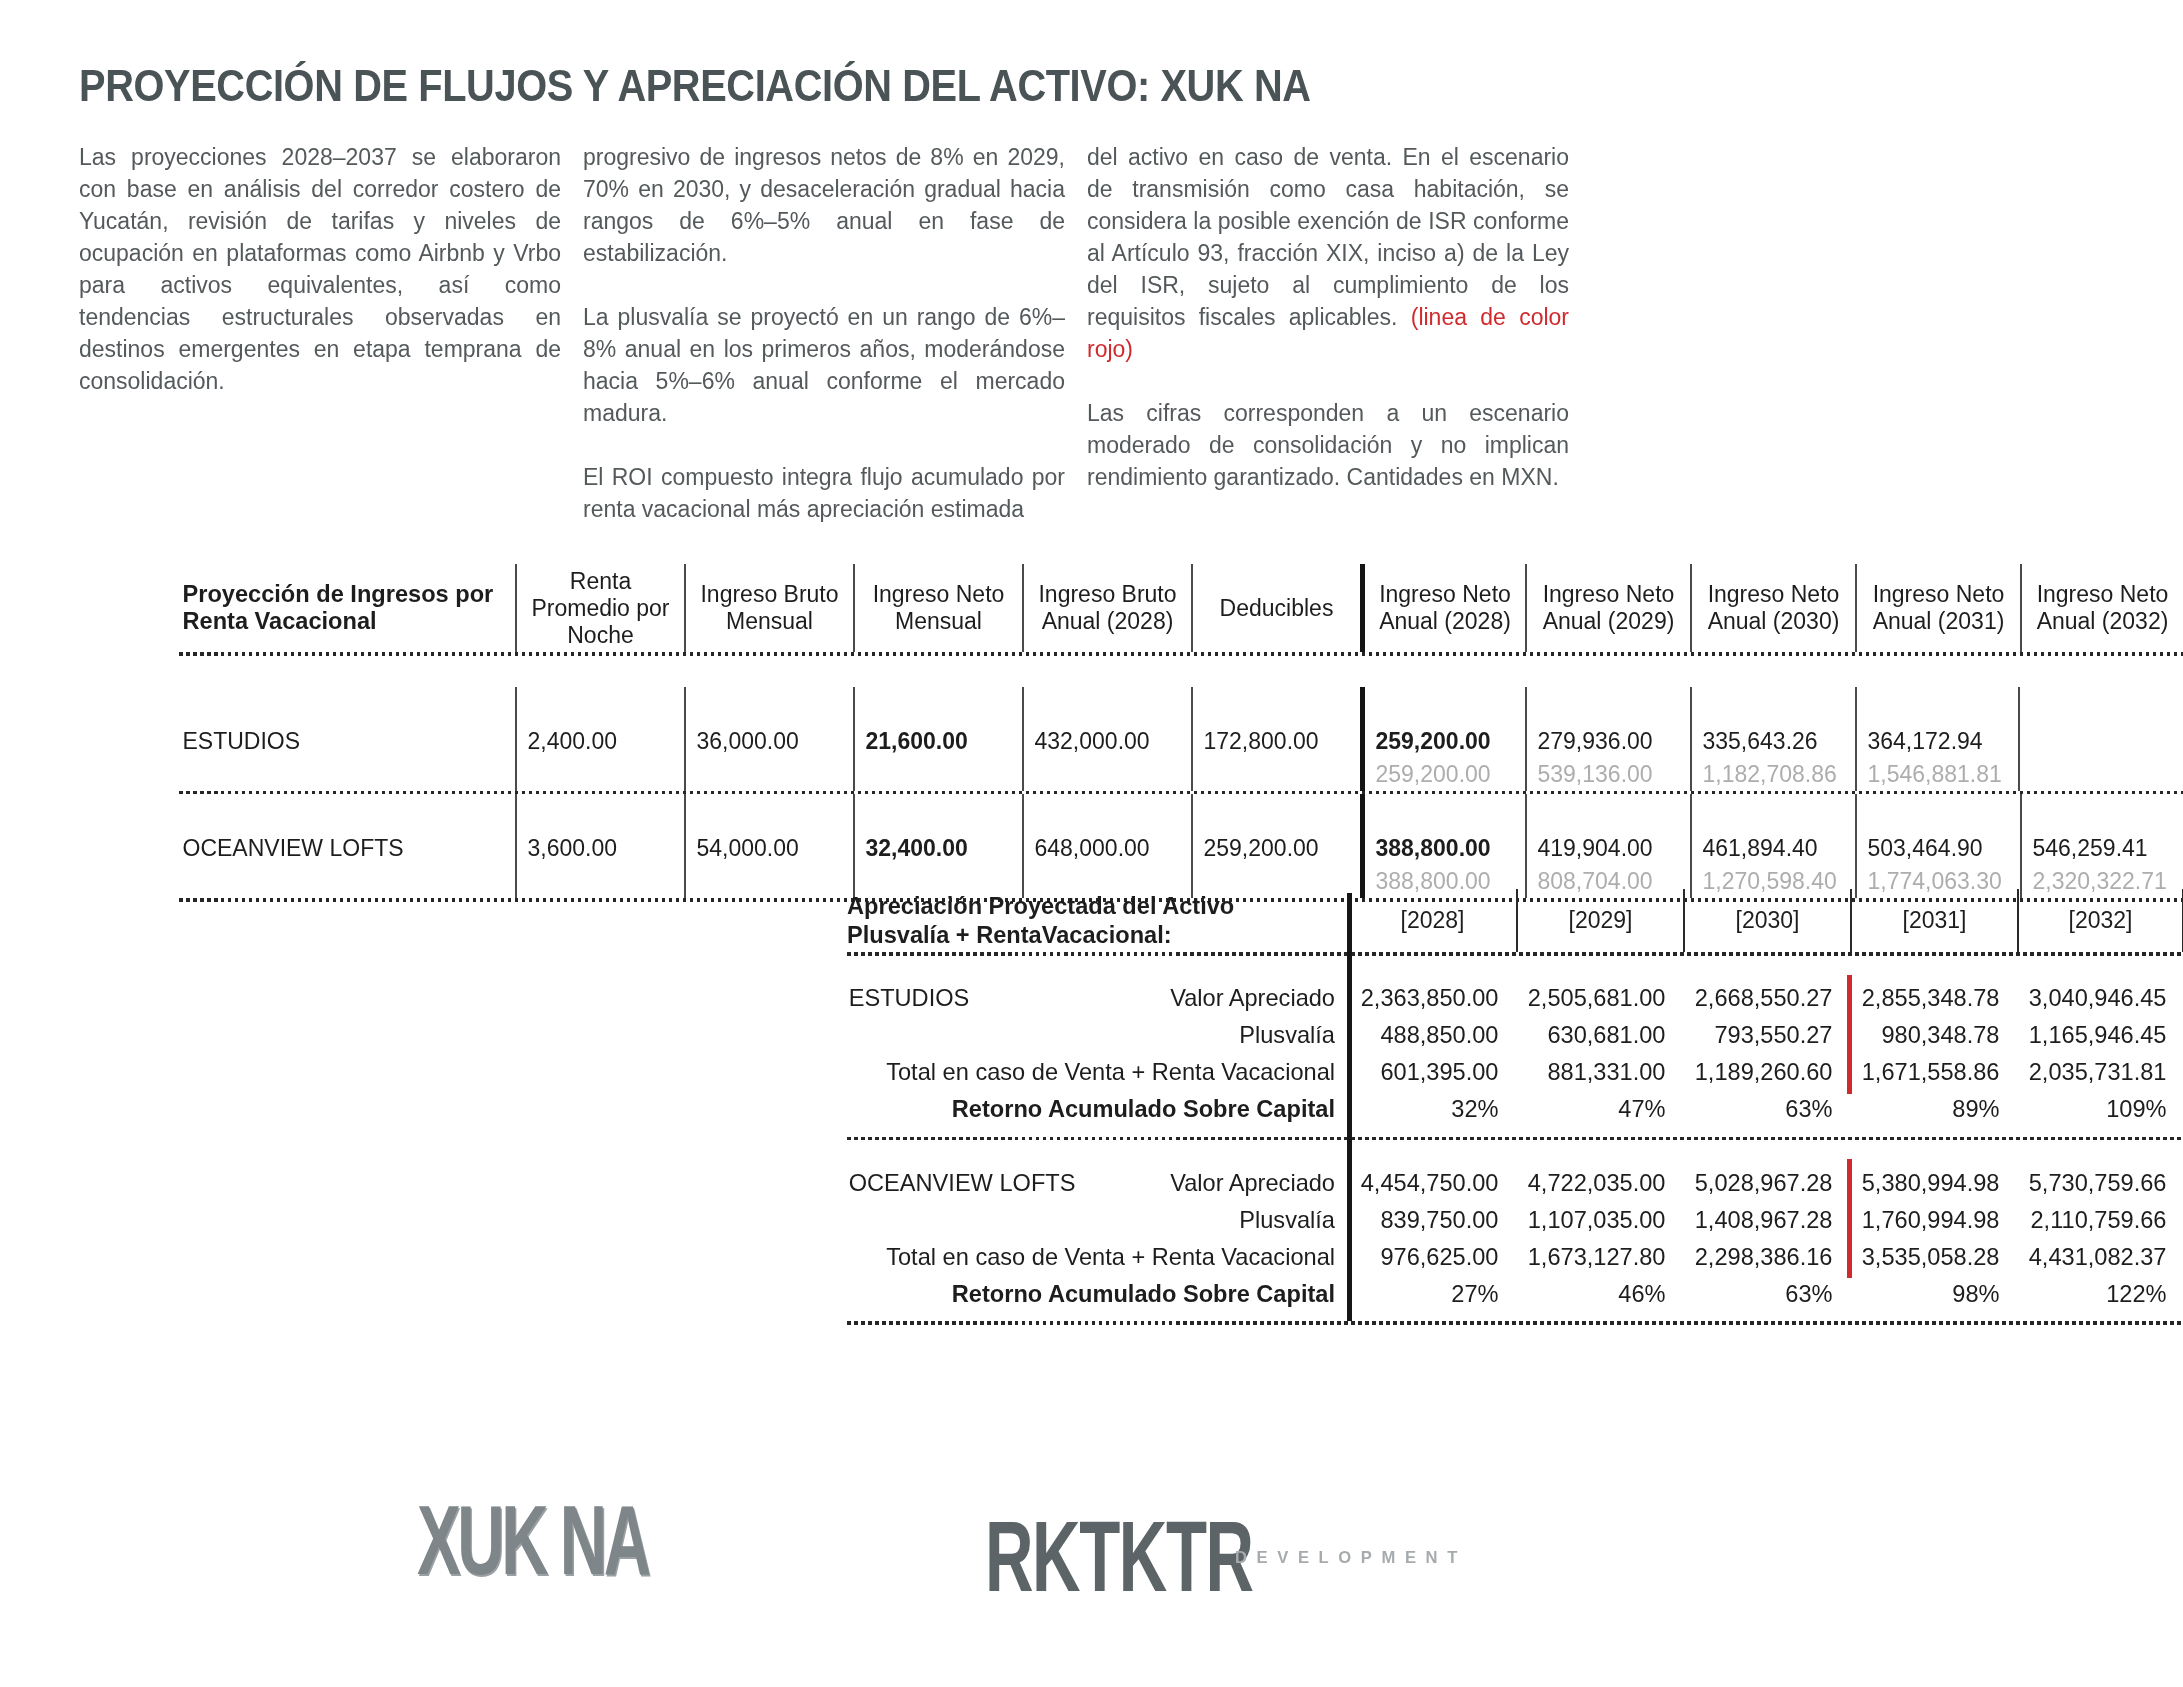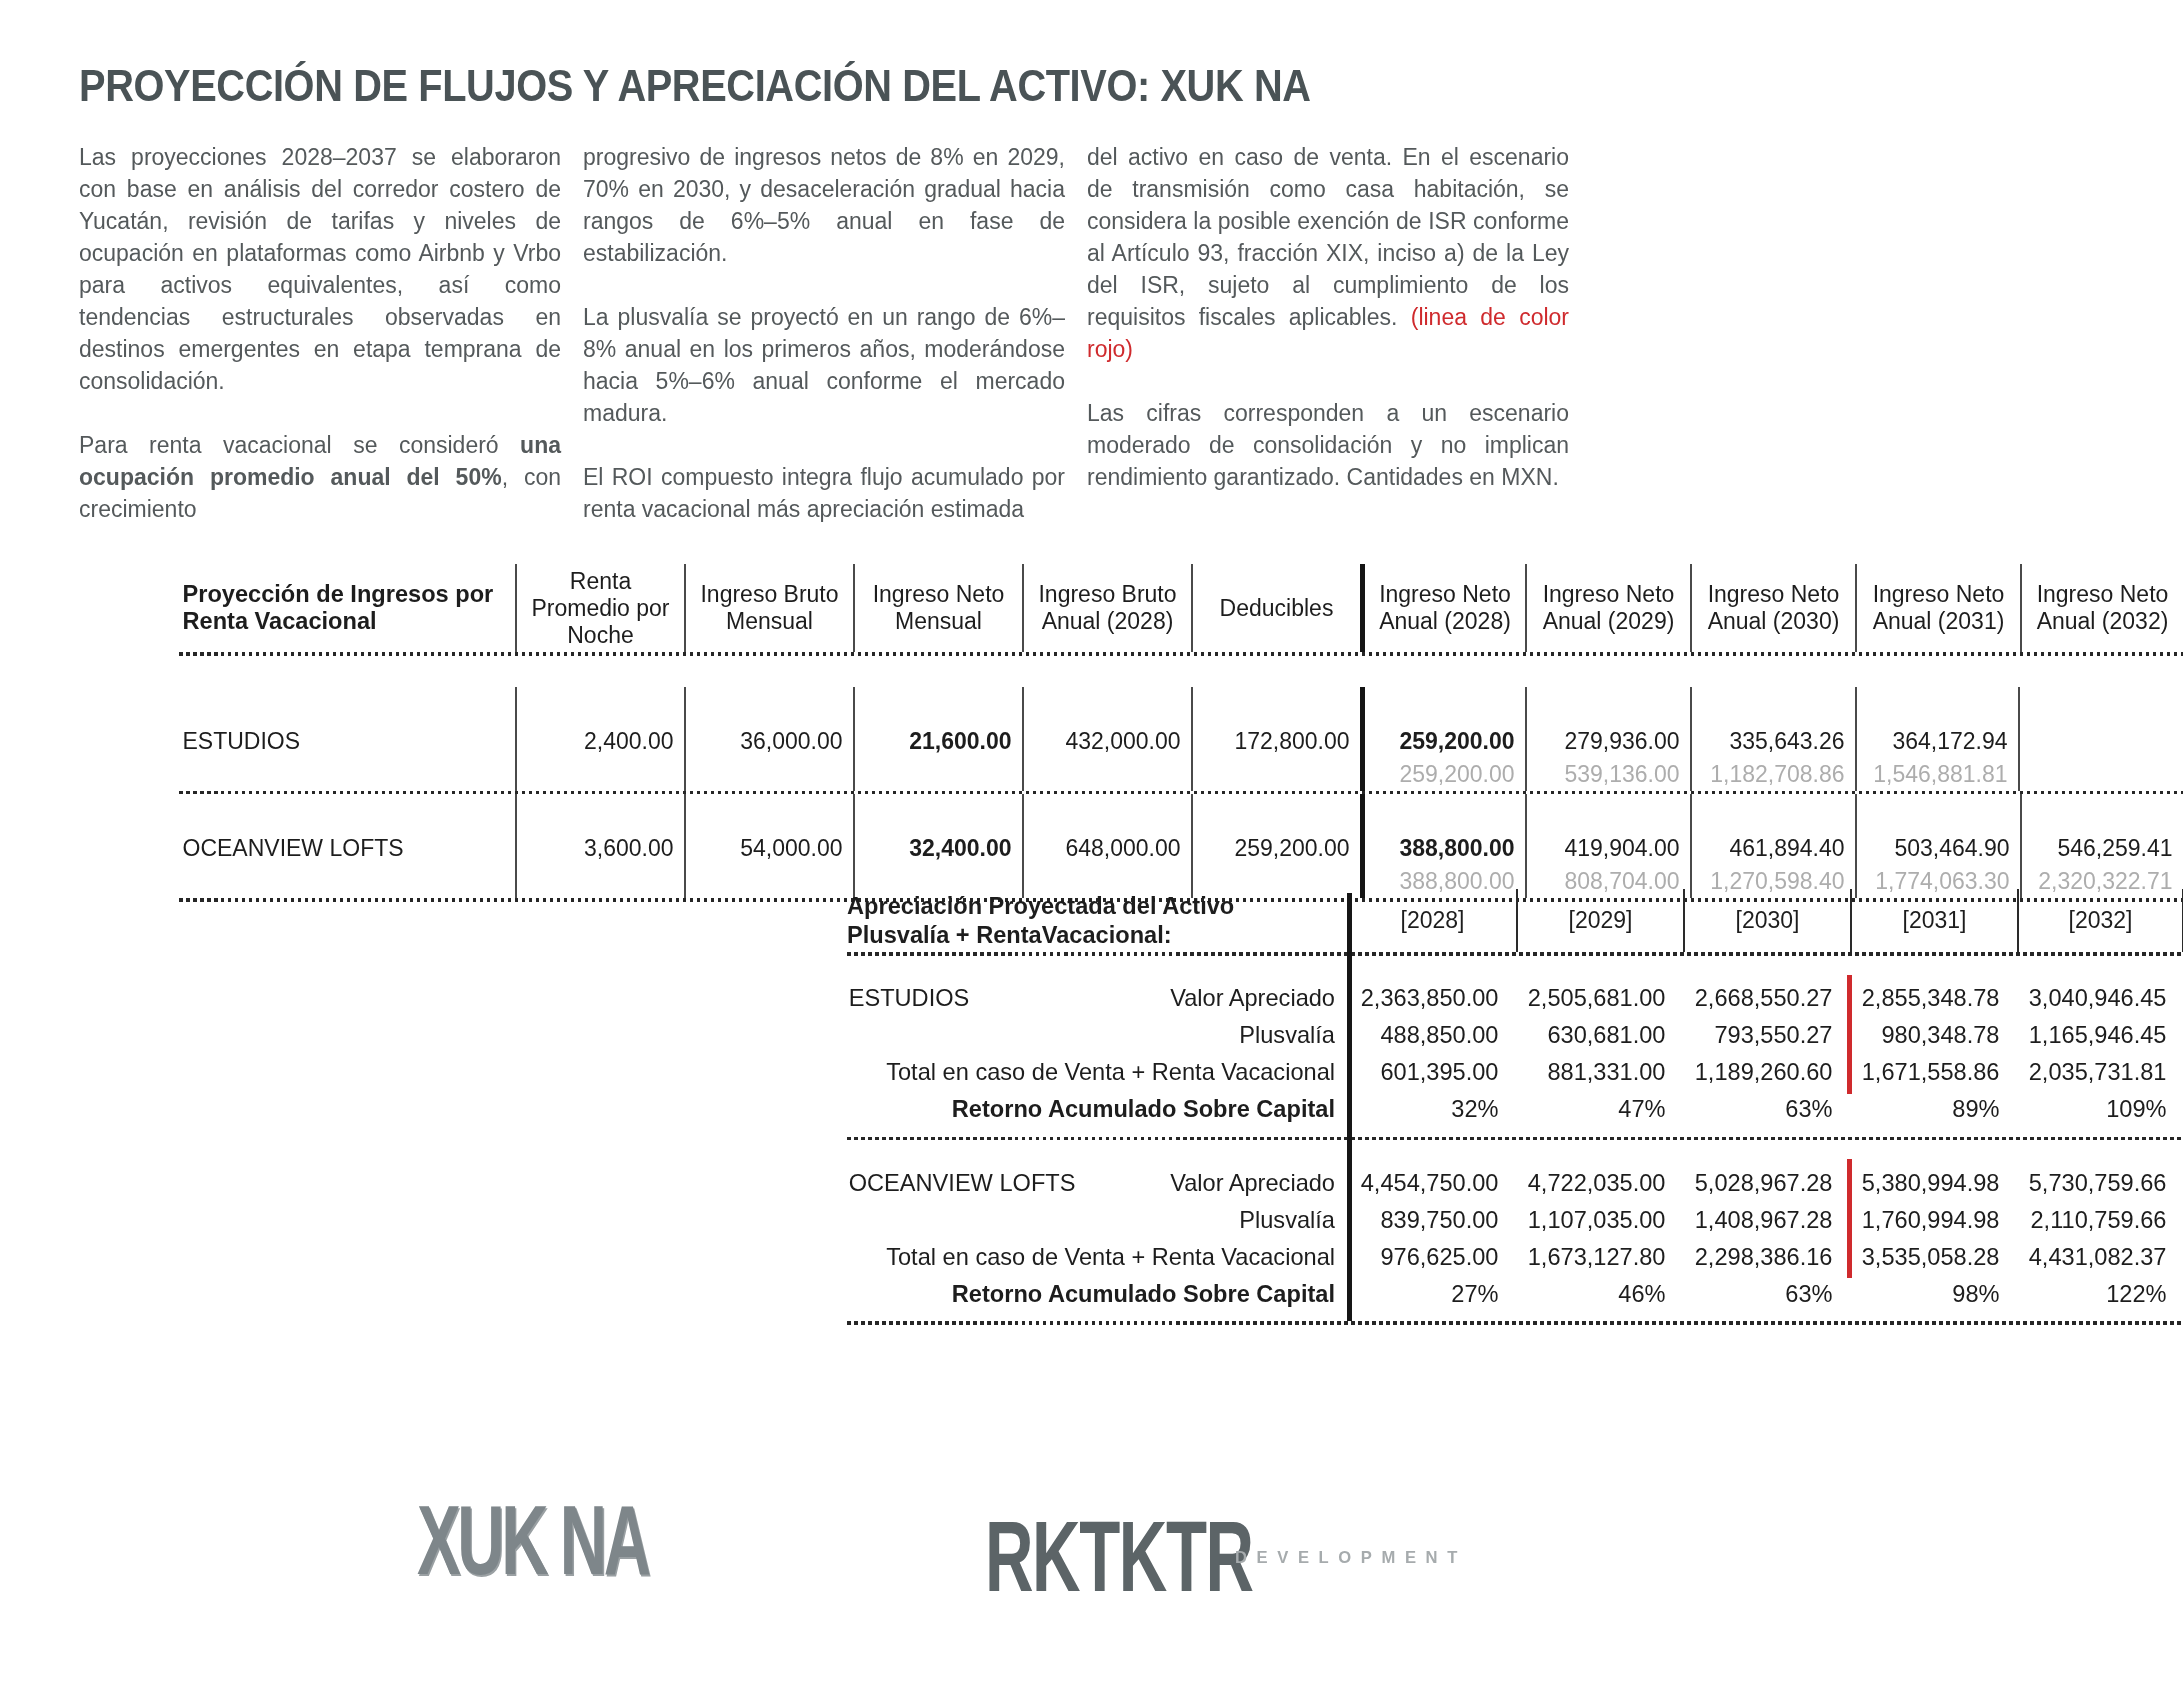--- a/index.html
+++ b/index.html
@@ -26,21 +26,21 @@
   .vr{border-right:2.6px solid #4a4a4a;}
 
   
   .table1{position:absolute;left:179px;top:522px;width:2004px;font-size:23px;margin-top:42px;}
   .t1-grid{display:grid;grid-template-columns:336px 169px 169px 169px 169px 169px 165px 165px 165px 165px 165px;}
   .t1-header .cell{box-sizing:border-box;min-height:68px;display:flex;align-items:center;
                    justify-content:center;text-align:center;font-size:23px;line-height:27px;padding:3.5px 7px;}
   .t1-header .cell.lbl{justify-content:flex-start;text-align:left;font-weight:bold;
                        font-size:23.6px;padding-left:3.5px;}
   .t1-gap{height:31px;}
-  .t1-body .cell{box-sizing:border-box;height:104px;padding:39px 10.5px 0 10.5px;text-align:right;}
+  .t1-body .cell{box-sizing:border-box;height:104px;padding:39px 10.5px 0 10.5px;text-align:left;}
   .t1-body .cell.lbl{text-align:left;padding-left:3.5px;}
   .t1-body .v{line-height:31px;}
   .t1-body .s{line-height:35px;color:var(--muted-value,#adadad);}
 
   
   .table2{position:absolute;left:847px;top:889px;width:1336px;font-size:23.6px;}
   .t2-grid{display:grid;grid-template-columns:502px 167px 167px 167px 167px 167px;}
   .t2-header .cell{box-sizing:border-box;min-height:63px;display:flex;align-items:center;
                    justify-content:center;font-size:23px;}
   .t2-header .cell.lbl{flex-direction:column;align-items:flex-start;justify-content:center;
@@ -70,21 +70,20 @@
 </head>
 <body>
 
 <div class="page">
 
   <div class="title">PROYECCIÓN DE FLUJOS Y APRECIACIÓN DEL ACTIVO: XUK NA</div>
 
   <div class="intro">
     <div class="col">
       <p><span>Las proyecciones 2028–2037 se elaboraron con base en análisis del corredor costero de Yucatán, revisión de tarifas y niveles de ocupación en plataformas como Airbnb y Vrbo para activos equivalentes, así como tendencias estructurales observadas en destinos emergentes en etapa temprana de consolidación.</span></p>
-      <p><span>Para renta vacacional se consideró </span><span class="b">una ocupación promedio anual del 50%</span><span>, con crecimiento</span></p>
     </div>
     <div class="col">
       <p><span>progresivo de ingresos netos de 8% en 2029, 70% en 2030, y desaceleración gradual hacia rangos de 6%–5% anual en fase de estabilización.</span></p>
       <p><span>La plusvalía se proyectó en un rango de 6%–8% anual en los primeros años, moderándose hacia 5%–6% anual conforme el mercado madura.</span></p>
       <p><span>El ROI compuesto integra flujo acumulado por renta vacacional más apreciación estimada</span></p>
     </div>
     <div class="col">
       <p><span>del activo en caso de venta. En el escenario de transmisión como casa habitación, se considera la posible exención de ISR conforme al Artículo 93, fracción XIX, inciso a) de la Ley del ISR, sujeto al cumplimiento de los requisitos fiscales aplicables. </span><span class="red">(linea de color rojo)</span></p>
       <p><span>Las cifras corresponden a un escenario moderado de consolidación y no implican rendimiento garantizado. Cantidades en MXN.</span></p>
     </div>

